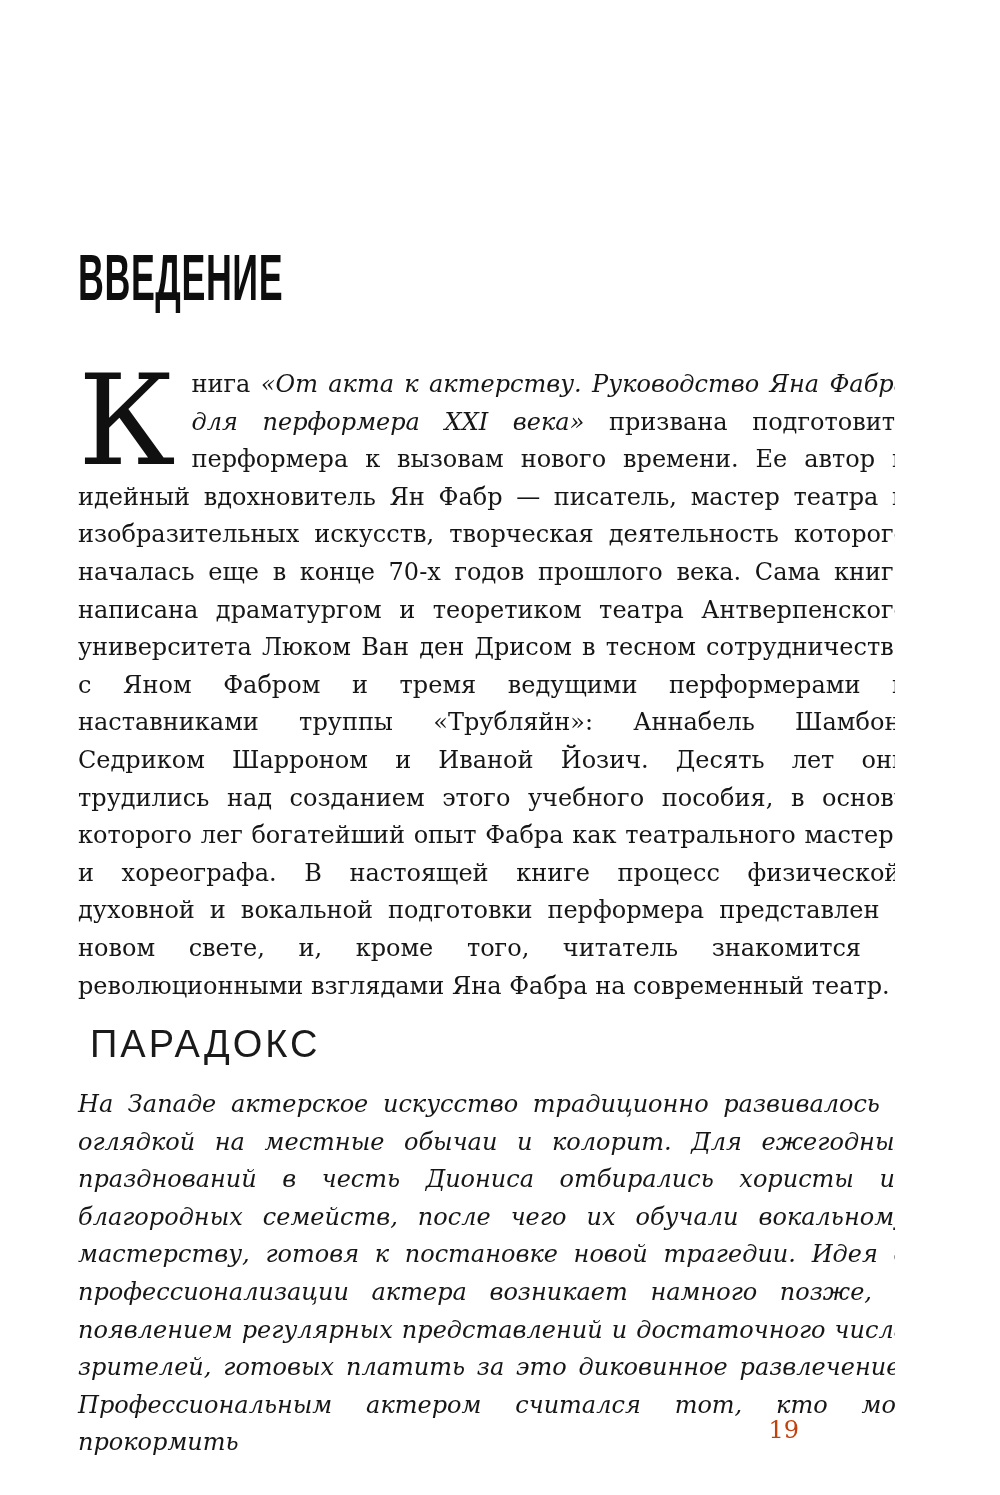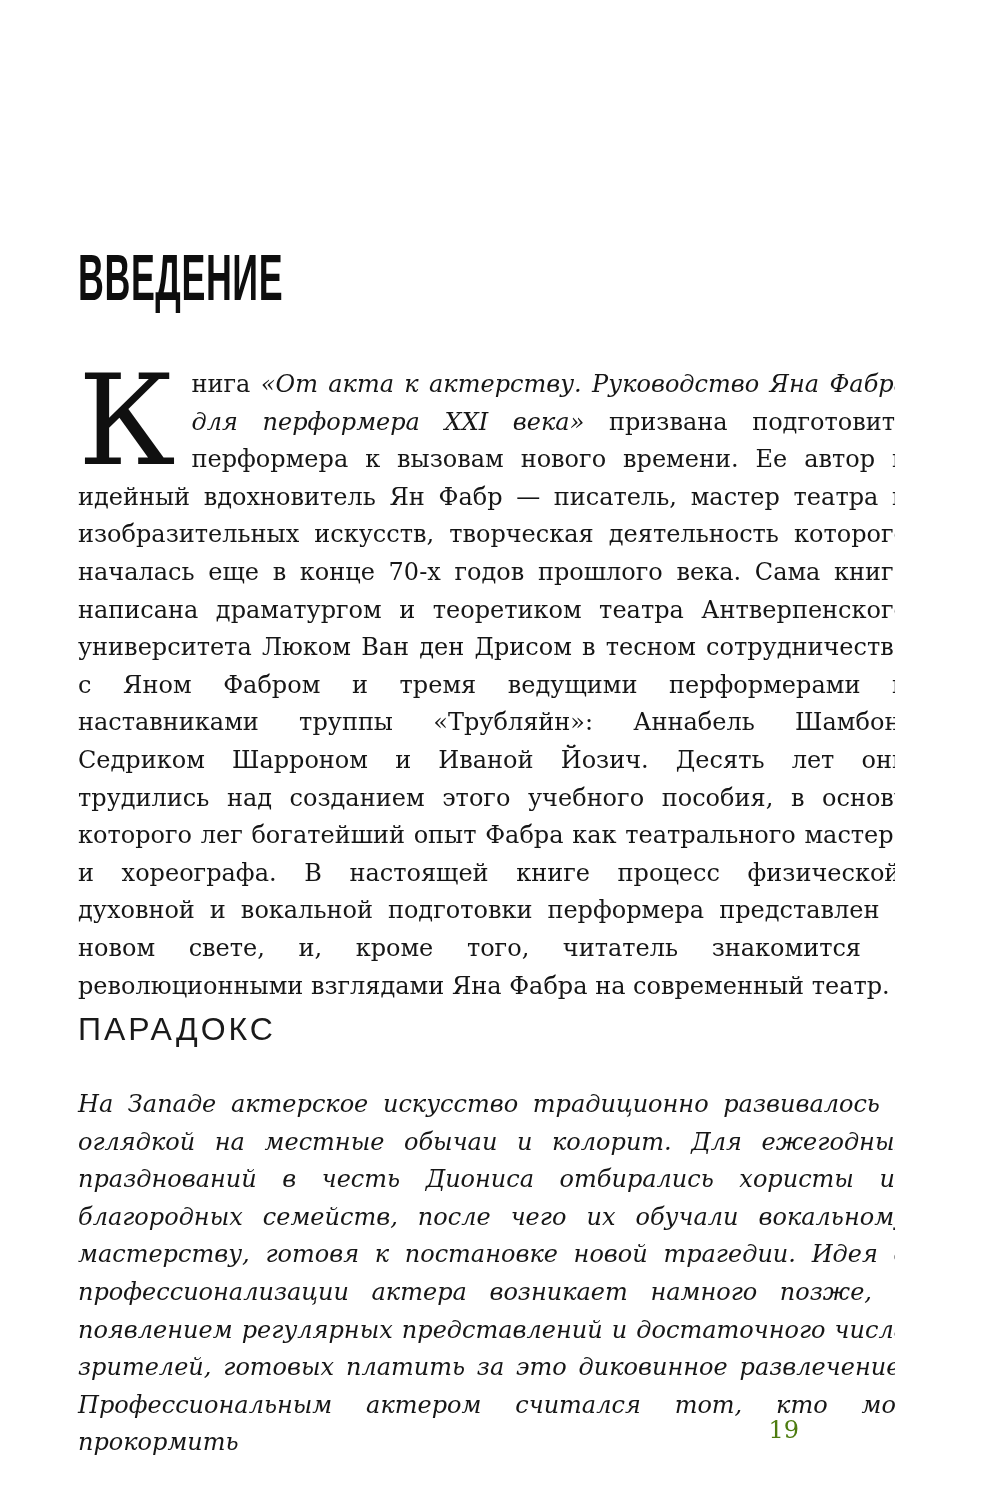--- a/index.html
+++ b/index.html
@@ -51,35 +51,35 @@
     line-height: 0.78;
     padding: 6px 16px 0 0;
     color: #101010;
     font-family: "DejaVu Serif", serif;
   }
   .italic { font-style: italic; margin-top: 18px; }
   .section-heading {
     position: absolute;
     top: 1012px;
     left: 78px;
-    margin: 0;
+    margin: 12px;
     font-family: "Liberation Sans", sans-serif;
     font-weight: 400;
-    font-size: 32px;
+    font-size: 38px;
     line-height: 1.1;
     letter-spacing: 3px;
     color: #1a1a1a;
   }
   .page-number {
     position: absolute;
     top: 1416px;
     right: 96px;
     font-size: 24px;
     line-height: 1.2;
-    color: #4d7c0f;
+    color: #c2410c;
     font-family: "DejaVu Serif", serif;
   }
 </style>
 </head>
 <body>
 
 <div class="page">
 
   <h1 class="chapter-title">ВВЕДЕНИЕ</h1>
 

